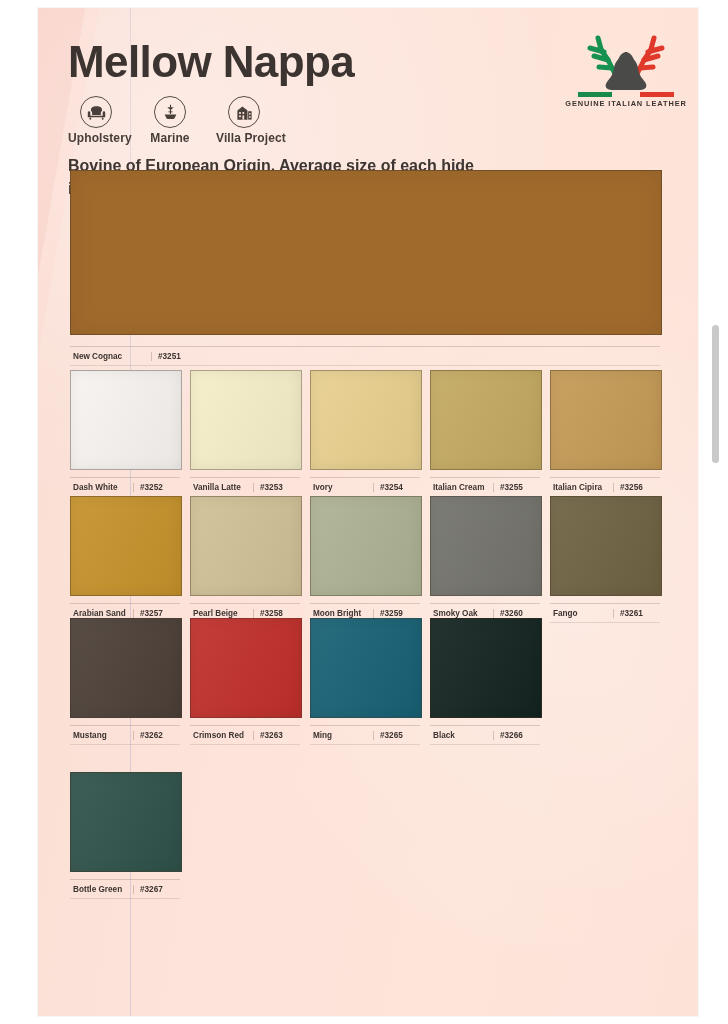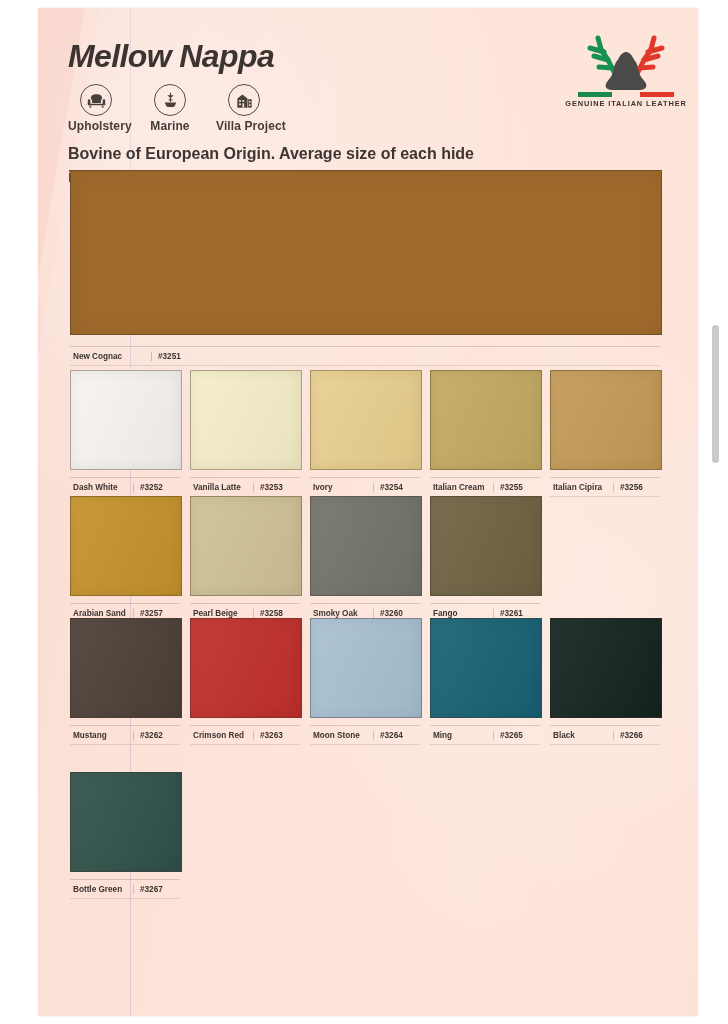--- a/index.html
+++ b/index.html
@@ -48,27 +48,26 @@
     inset: 0;
     background:
       radial-gradient(circle at 20% 12%, rgba(255,255,255,0.35) 0%, rgba(255,255,255,0) 38%),
       radial-gradient(circle at 82% 60%, rgba(255,255,255,0.22) 0%, rgba(255,255,255,0) 45%);
     pointer-events: none;
   }
 
   
   #header { position: absolute; left: 30px; top: 32px; right: 16px; }
   #page-title {
-    font-size: 32px;
+    font-size: 44px;
     font-weight: bold;
     letter-spacing: -0.6px;
     color: #3c3431;
     line-height: 1;
     margin: 0;
-    font-style: italic;
   }
 
   #use-icons {
     display: flex;
     gap: 18px;
     margin-top: 12px;
   }
   .use-icon {
     width: 56px;
     text-align: center;
@@ -371,20 +370,27 @@
         </div>
       </div>
       <div class="swatch-cell">
         <div class="chip" style="background: rgb(207, 192, 149);"></div>
         <div class="label-row">
           <span class="nm">Pearl Beige</span>
           <span class="cd">#3258</span>
         </div>
       </div>
       <div class="swatch-cell">
+        <div class="chip" style="background: rgb(173, 177, 147);"></div>
+        <div class="label-row">
+          <span class="nm">Moon Bright</span>
+          <span class="cd">#3259</span>
+        </div>
+      </div>
+      <div class="swatch-cell">
         <div class="chip" style="background: rgb(115, 115, 108);"></div>
         <div class="label-row">
           <span class="nm">Smoky Oak</span>
           <span class="cd">#3260</span>
         </div>
       </div>
       <div class="swatch-cell">
         <div class="chip" style="background: rgb(111, 98, 67);"></div>
         <div class="label-row">
           <span class="nm">Fango</span>
@@ -398,27 +404,20 @@
         <div class="label-row">
           <span class="nm">Mustang</span>
           <span class="cd">#3262</span>
         </div>
       </div>
       <div class="swatch-cell">
         <div class="chip" style="background: rgb(192, 47, 43);"></div>
         <div class="label-row">
           <span class="nm">Crimson Red</span>
           <span class="cd">#3263</span>
-        </div>
-      </div>
-      <div class="swatch-cell">
-        <div class="chip" style="background: rgb(168, 192, 210);"></div>
-        <div class="label-row">
-          <span class="nm">Moon Stone</span>
-          <span class="cd">#3264</span>
         </div>
       </div>
       <div class="swatch-cell">
         <div class="chip" style="background: rgb(24, 97, 117);"></div>
         <div class="label-row">
           <span class="nm">Ming</span>
           <span class="cd">#3265</span>
         </div>
       </div>
       <div class="swatch-cell">

